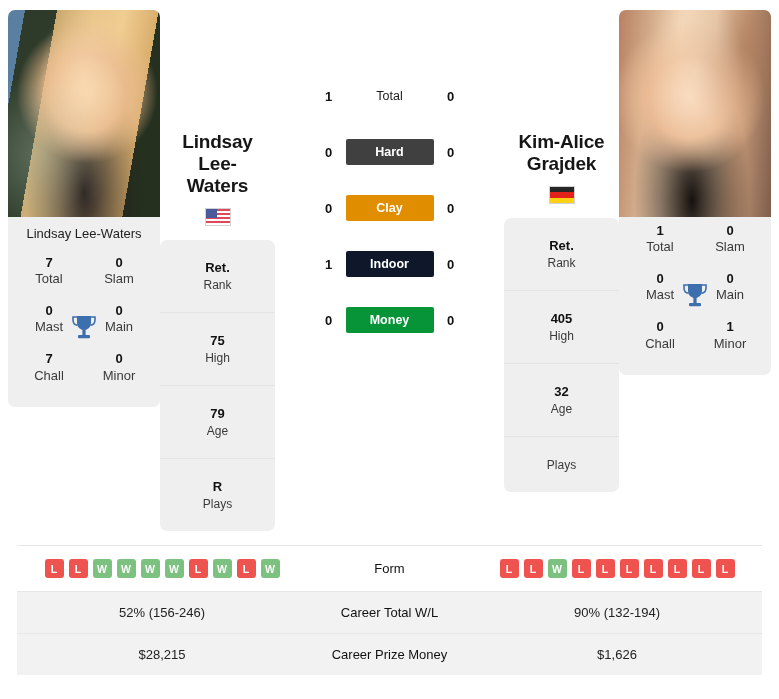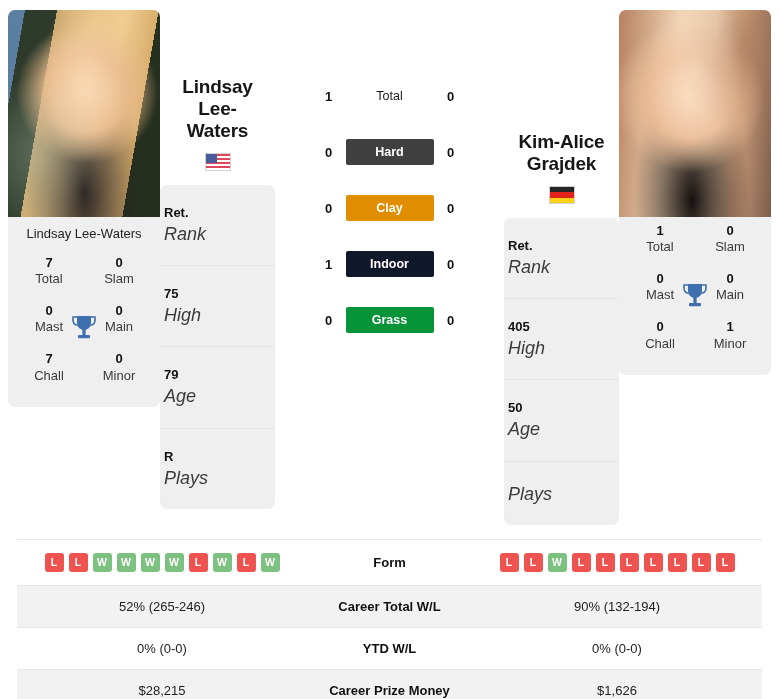--- a/index.html
+++ b/index.html
@@ -76,21 +76,21 @@
   .trophy {
     position: absolute;
     left: 50%;
     transform: translate(-50%, 0);
     top: 50%;
     margin-top: -14px;
   }
 
   
   .info-col { width: 115px; flex: 0 0 115px; padding-top: 0; }
-  .info-col.left  { margin-top: 60px; }
+  .info-col.left  { margin-top: 115px; }
   .info-col.right { margin-top: 130px; }
   .name-block { text-align: center; padding: 6px 2px 0 2px; }
   .pname {
     font-size: 19px;
     font-weight: bold;
     line-height: 1.16;
     color: #161616;
     letter-spacing: -.2px;
   }
   .flag {
@@ -114,26 +114,27 @@
       #e2231a 33.3%, #e2231a 66.6%,
       #fcd116 66.6%, #fcd116 100%);
   }
   .info-stack {
     background: #efefef;
     border-radius: 7px;
     overflow: hidden;
     margin-top: 14px;
   }
   .info-cell {
+    text-align: center;
     padding: 20px 4px 19px 4px;
     border-bottom: 1px solid #e4e4e4;
   }
   .info-cell:last-child { border-bottom: none; }
   .info-val { font-size: 13px; font-weight: bold; color: #111; line-height: 1.3; }
-  .info-lbl { font-size: 18px; color: #3a3a3a; line-height: 1.35; font-style: italic; }
+  .info-lbl { font-size: 12px; color: #3a3a3a; line-height: 1.35; }
 
   
   .center-col {
     flex: 1 1 auto;
     padding-top: 58px;
     min-width: 0;
   }
   .srow {
     display: flex;
     align-items: center;
@@ -162,21 +163,21 @@
   .table { width: 745px; margin: 14px auto 0 auto; border-collapse: collapse; }
   .table tr { border-top: 1px solid #e6e6e6; }
   .table tr.alt { background: #f2f2f2; }
   .table td {
     padding: 13px 6px;
     font-size: 13px;
     text-align: center;
     vertical-align: middle;
   }
   .td-side { width: 290px; color: #222; }
-  .td-mid  { width: 165px; font-weight: bold; color: #111; }
+  .td-mid  { width: 165px; font-weight: normal; color: #111; }
   .badges { display: flex; justify-content: center; gap: 5px; flex-wrap: nowrap; }
   .badge {
     width: 19px; height: 19px;
     border-radius: 3px;
     color: #fff;
     font-size: 10.5px;
     font-weight: bold;
     display: flex;
     align-items: center;
     justify-content: center;
@@ -279,21 +280,21 @@
         <span class="sbar" style="background:#e08e00">Clay</span>
         <span class="snum">0</span>
       </div>
       <div class="srow">
         <span class="snum">1</span>
         <span class="sbar" style="background:#0f172a">Indoor</span>
         <span class="snum">0</span>
       </div>
       <div class="srow">
         <span class="snum">0</span>
-        <span class="sbar" style="background:#079338">Grass</span>
+        <span class="sbar" style="background:#079338">Money</span>
         <span class="snum">0</span>
       </div>
     </div>
 
     <div class="info-col right">
       <div class="name-block" style="margin-top:-15px">
         <div class="pname">
           <span>Kim-Alice</span><br>
           <span>Grajdek</span>
         </div>
@@ -302,21 +303,21 @@
       <div class="info-stack">
         <div class="info-cell">
           <div class="info-val">Ret.</div>
           <div class="info-lbl">Rank</div>
         </div>
         <div class="info-cell">
           <div class="info-val">405</div>
           <div class="info-lbl">High</div>
         </div>
         <div class="info-cell">
-          <div class="info-val">50</div>
+          <div class="info-val">32</div>
           <div class="info-lbl">Age</div>
         </div>
         <div class="info-cell">
           <div class="info-val"></div>
           <div class="info-lbl">Plays</div>
         </div>
       </div>
     </div>
 
     <div class="player-col">
@@ -389,28 +390,23 @@
               <span class="badge L">L</span>
               <span class="badge L">L</span>
               <span class="badge L">L</span>
               <span class="badge L">L</span>
               <span class="badge L">L</span>
               <span class="badge L">L</span>
             </div>
         </td>
       </tr>
       <tr class="alt">
-        <td class="td-side">52% (265-246)</td>
+        <td class="td-side">52% (156-246)</td>
         <td class="td-mid">Career Total W/L</td>
         <td class="td-side">90% (132-194)</td>
-      </tr>
-      <tr>
-        <td class="td-side">0% (0-0)</td>
-        <td class="td-mid">YTD W/L</td>
-        <td class="td-side">0% (0-0)</td>
       </tr>
       <tr class="alt">
         <td class="td-side">$28,215</td>
         <td class="td-mid">Career Prize Money</td>
         <td class="td-side">$1,626</td>
       </tr>
 
     </tbody>
   </table>
 

